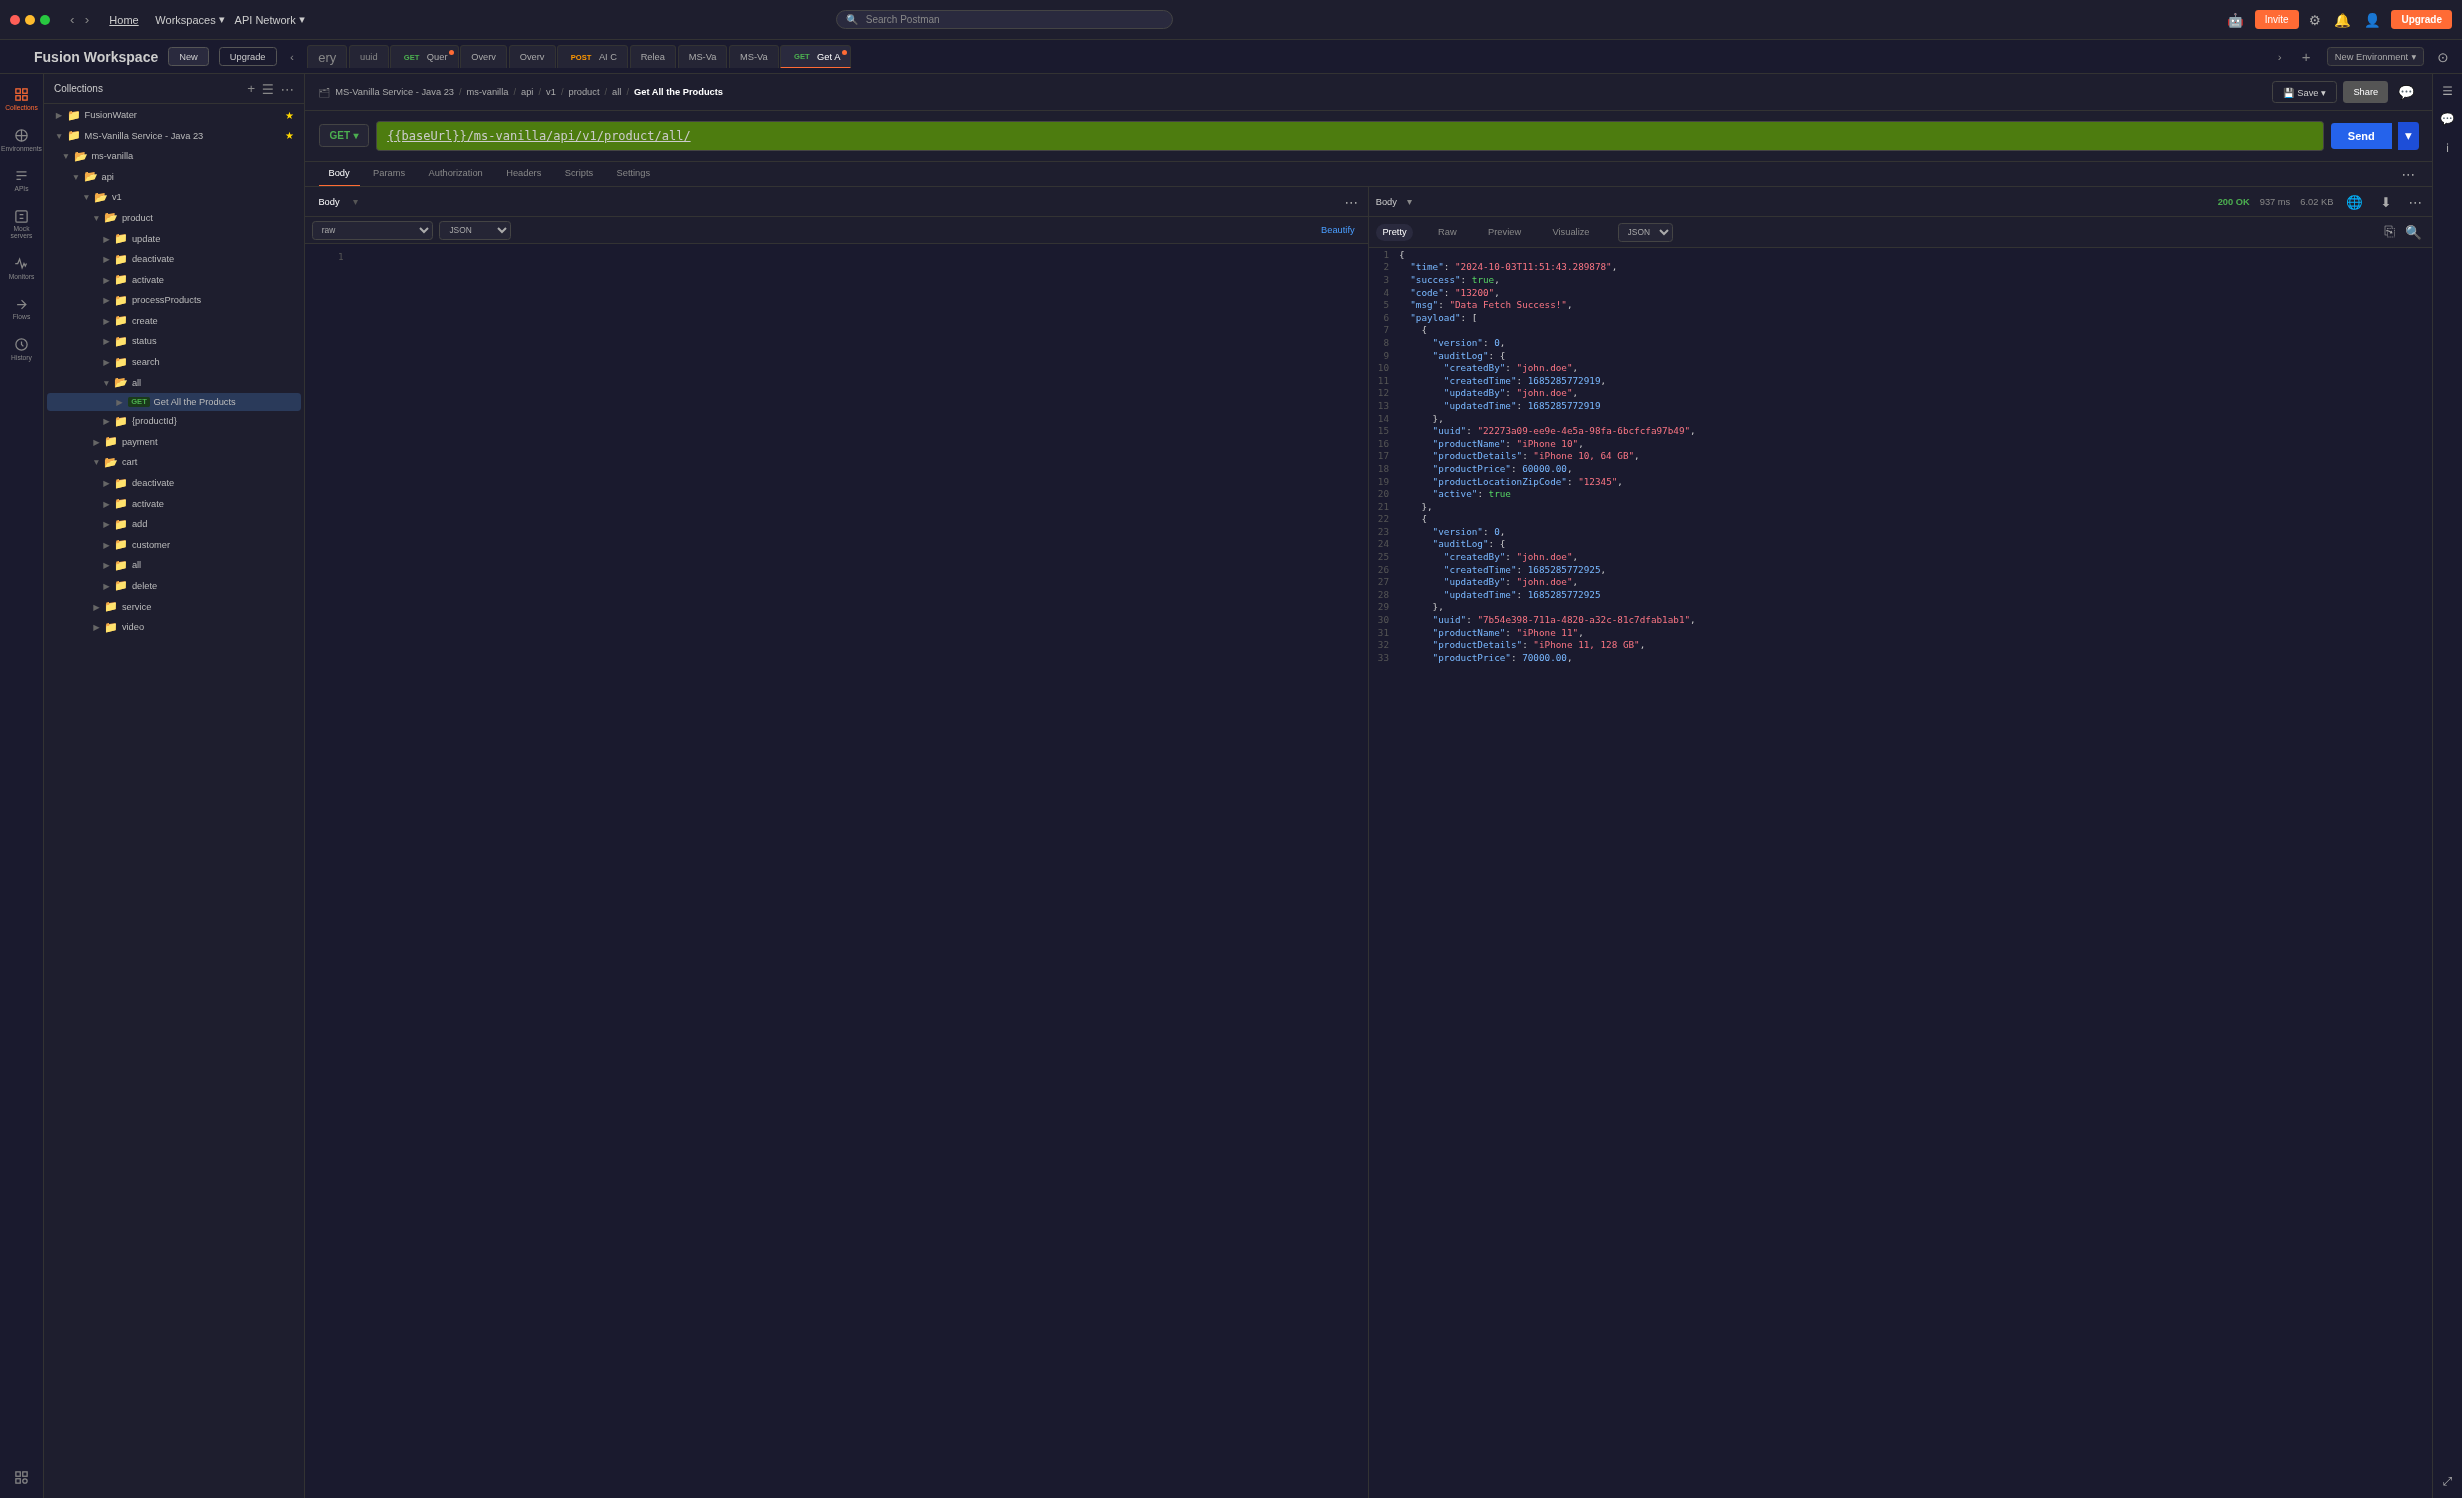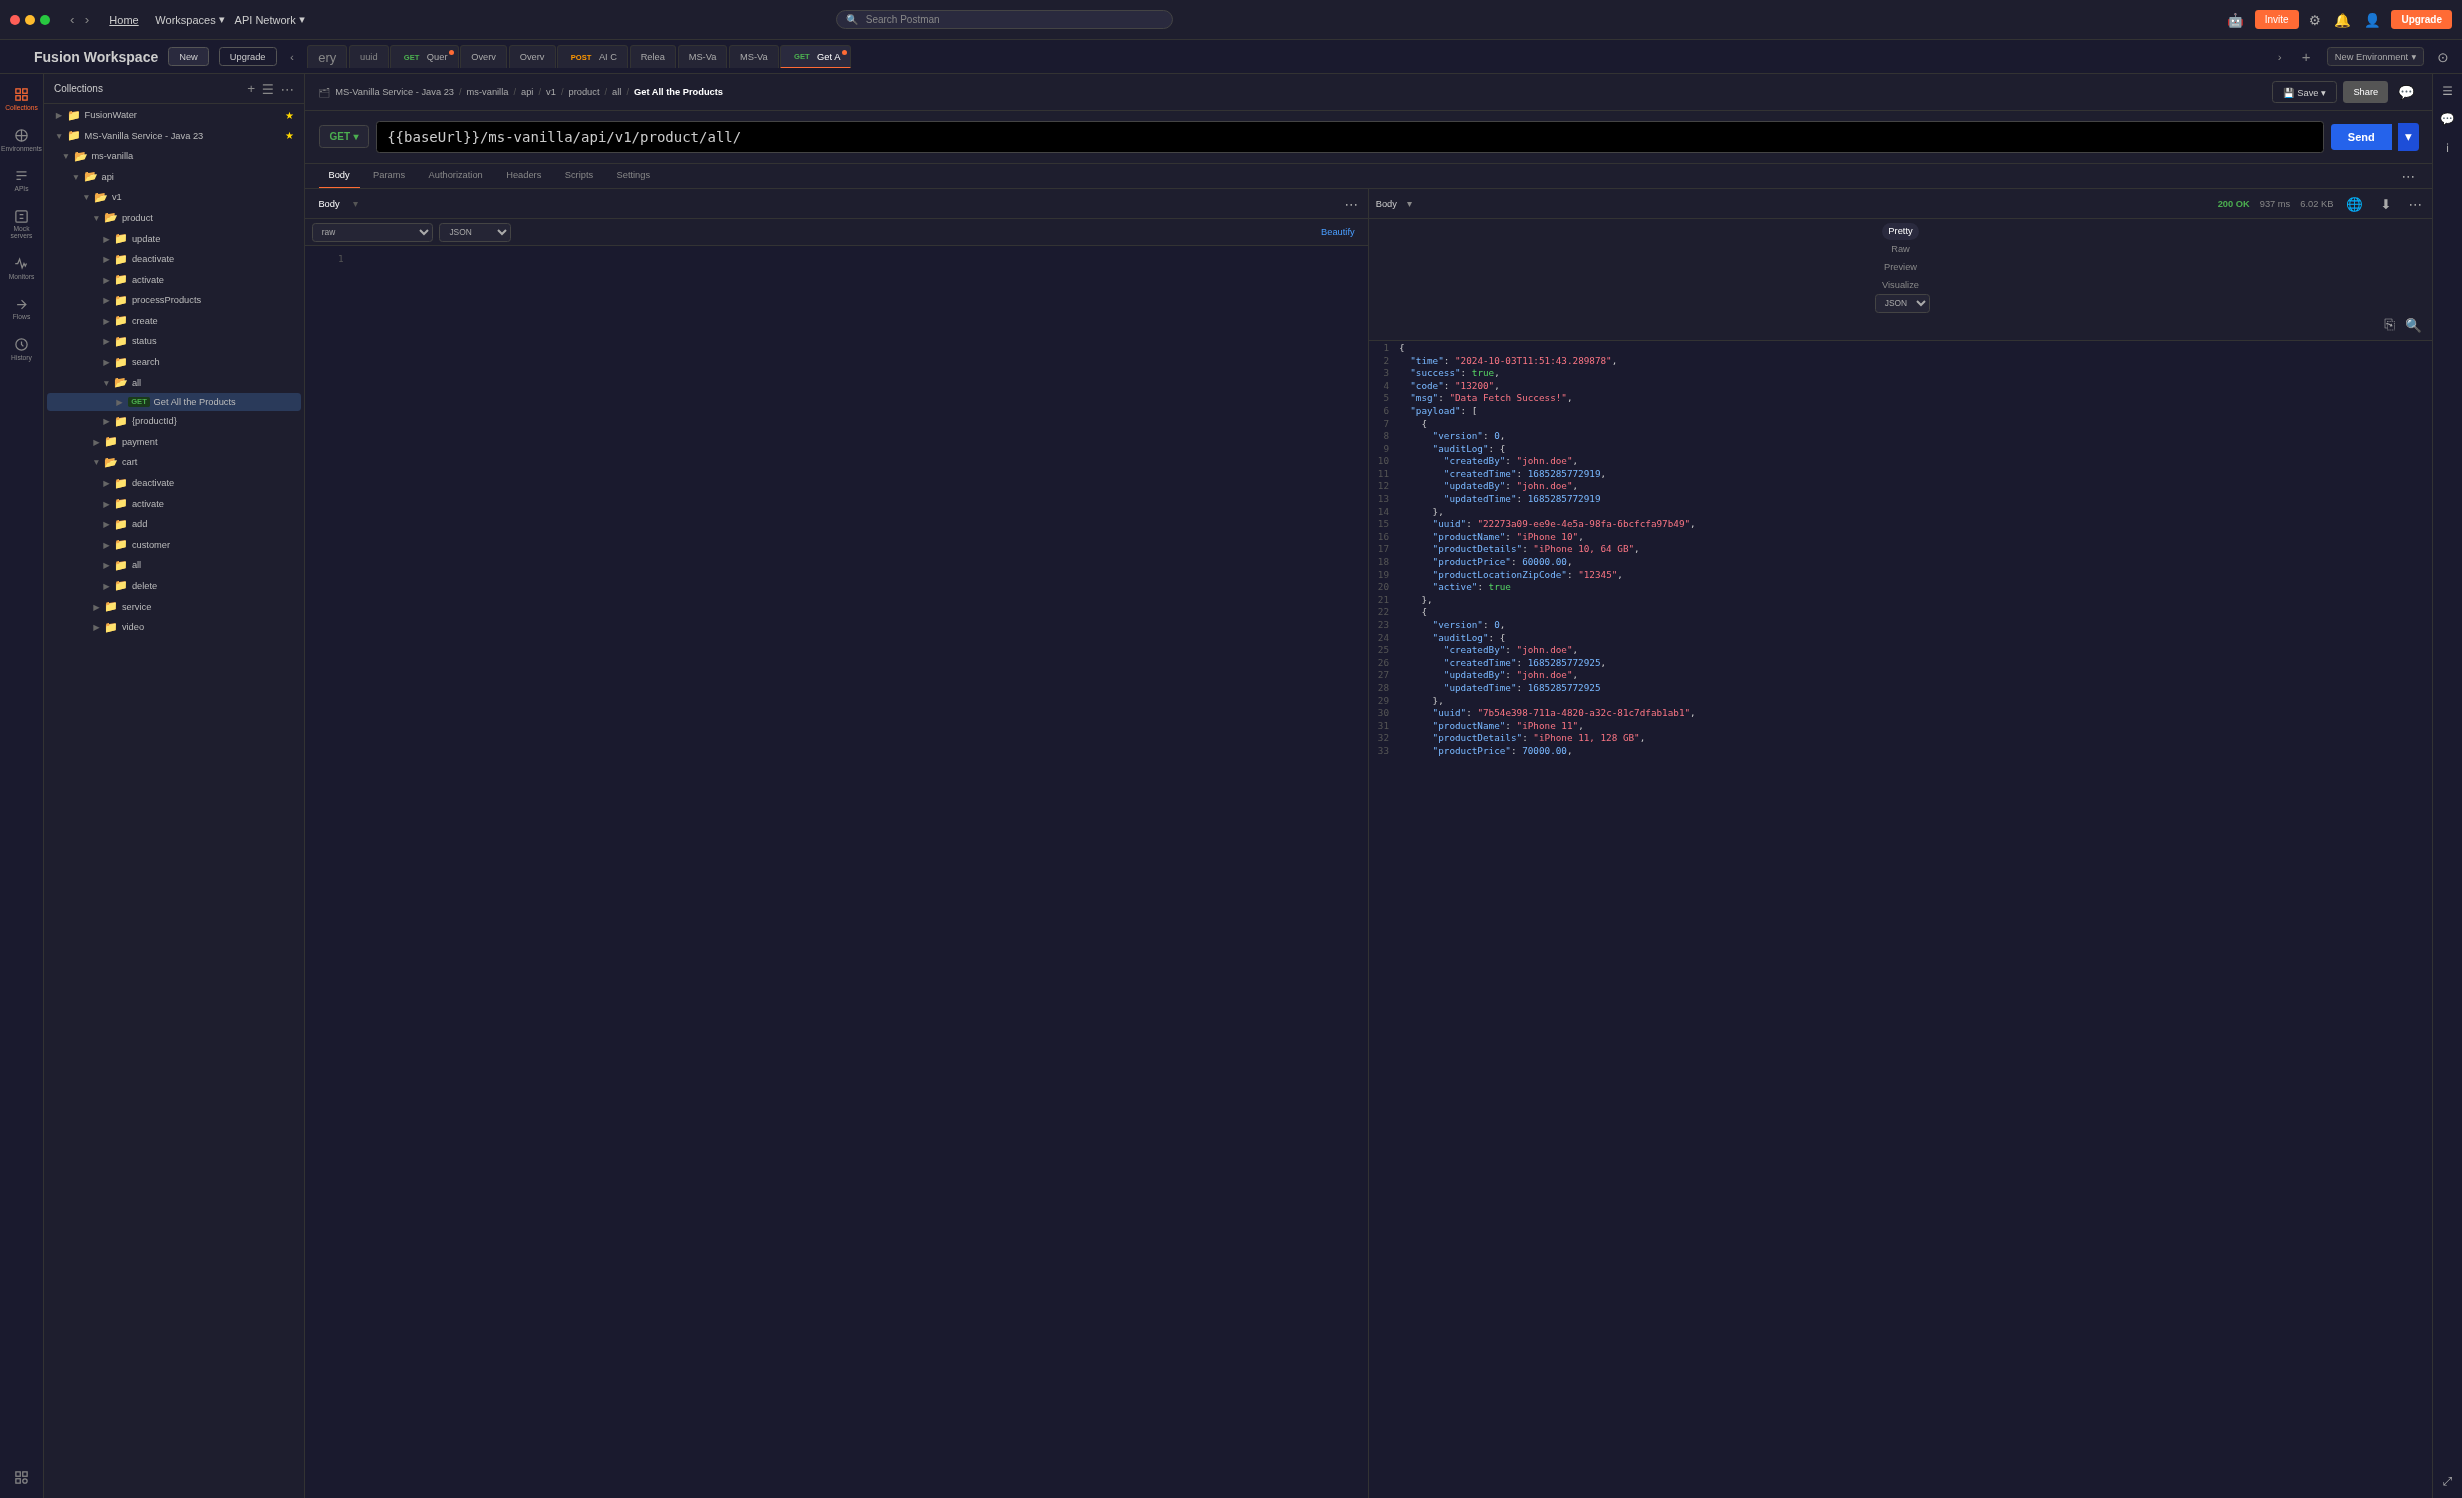--- a/index.html
+++ b/index.html
@@ -147,21 +147,21 @@
 
     .code-editor { flex: 1; background: #1a1a2e; padding: 6.7px 13.5px; overflow-y: auto; font-family: 'Monaco', 'Menlo', monospace; font-size: 9.3px; color: #ccc; }
     .line-number { color: #555; display: inline-block; width: 25px; text-align: right; margin-right: 10px; user-select: none; }
 
     
     .response-tabs-bar { display: flex; align-items: center; padding: 3.4px 6.7px; border-bottom: 0.8px solid #333; gap: 3.4px; }
     .response-status { margin-left: auto; display: flex; gap: 10px; font-size: 9.3px; align-items: center; }
     .status-ok { color: #4caf50; font-weight: 700; }
     .status-meta { color: #888; text-align: center; }
 
-    .response-format-bar { display: flex; align-items: center; padding: 3.4px 6.7px; border-bottom: 0.8px solid #333; gap: 1px; flex-direction: column; }
+    .response-format-bar { display: flex; align-items: center; padding: 3.4px 6.7px; border-bottom: 0.8px solid #333; gap: 18px; }
     .fmt-tab { padding: 3.4px 6.7px; cursor: pointer; font-size: 9.3px; color: #888; border-radius: 10px; }
     .fmt-tab.active { background: #2a2a3e; color: #fff; }
     .fmt-select { background: #252535; border: 0.8px solid #444; color: #aaa; padding: 2.5px 5px; border-radius: 3.4px; font-size: 8.4px; cursor: pointer; margin-left: 3.4px; }
 
     .json-viewer { flex: 1; background: #1a1a2e; overflow-y: auto; font-family: 'Monaco', 'Menlo', monospace; font-size: 9.3px; display: flex; }
     .json-lines { flex: 1; }
     .json-line { display: flex; padding: 0.8px 0; }
     .json-ln { color: #555; width: 30px; text-align: right; padding-right: 10px; user-select: none; flex-shrink: 0; padding-left: 6.7px; }
     .json-content { color: #ccc; white-space: pre; }
     .json-key { color: #79b8ff; }
@@ -521,21 +521,21 @@
         <button class="share-btn">Share</button>
         <button class="icon-btn">💬</button>
       </div>
     </div>
 
     <div class="request-bar">
       <div class="method-select">
         <span>GET</span>
         <span>▾</span>
       </div>
-      <input class="url-input" type="text" value="{{baseUrl}}/ms-vanilla/api/v1/product/all/" style="background: #000000; border: 0.8px solid rgb(68, 68, 68); color: rgb(204, 204, 204); padding: 6.7px 10px; border-radius: 3.4px; font-size: 14px; flex: 1 1 0%; font-family: monospace;">
+      <input class="url-input" type="text" value="{{baseUrl}}/ms-vanilla/api/v1/product/all/" style="background: #4d7c0f; border: 0.8px solid rgb(68, 68, 68); color: rgb(204, 204, 204); padding: 6.7px 10px; border-radius: 3.4px; font-size: 12px; flex: 1 1 0%; font-family: monospace; text-decoration: underline;">
       <button class="send-btn">Send</button>
       <button class="send-dropdown">▾</button>
     </div>
 
     <div class="req-tabs">
       <div class="req-tab active">Body</div>
       <div class="req-tab">Params</div>
       <div class="req-tab">Authorization</div>
       <div class="req-tab">Headers</div>
       <div class="req-tab">Scripts</div>

